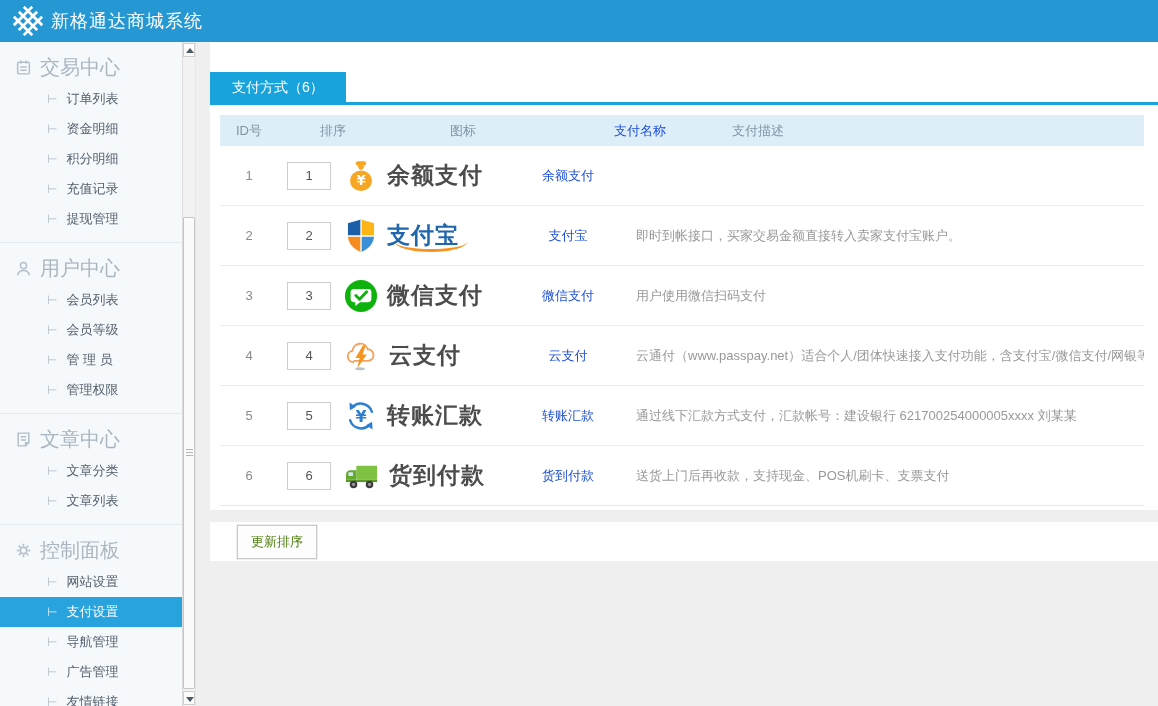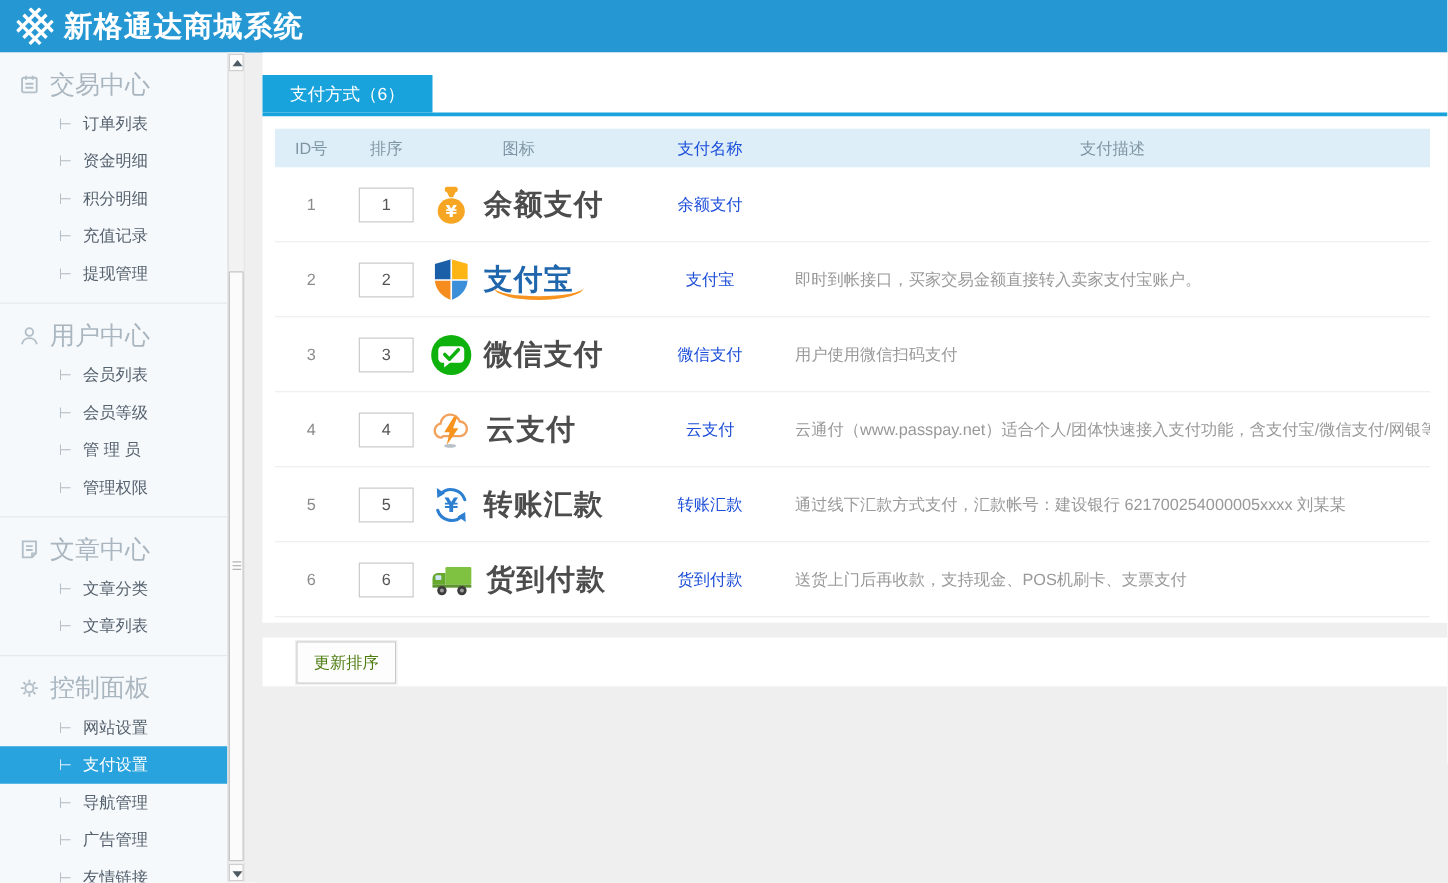--- a/index.html
+++ b/index.html
@@ -3,21 +3,21 @@
 <meta charset="utf-8">
 <style>
   * { box-sizing: border-box; margin: 0; padding: 0; }
   html,body { width:1158px; height:706px; }
   body { font-family:"Liberation Sans","DejaVu Sans",sans-serif; background:#efefef; overflow:hidden; }
   .app { width:1158px; height:706px; display:flex; flex-direction:column; }
 
   
   .topbar { height:42px; background:#2598d4; display:flex; align-items:center; padding-left:13px; flex:0 0 auto; }
   .brand-logo { width:30px; height:30px; margin-right:8px; flex:0 0 auto; }
-  .topbar h1 { color:#fff; font-size:23px; font-weight:bold; letter-spacing:1px;
+  .topbar h1 { color:#fff; font-size:18px; font-weight:normal; letter-spacing:1px;
                font-family:"Liberation Serif","DejaVu Serif",serif; }
 
   
   .layout { flex:1; display:flex; min-height:0; }
 
   
   aside { width:196px; background:#f6f9fb; position:relative; flex:0 0 auto; }
   .side-nav { width:182px; }
   .nav-sec { border-bottom:1px solid #e3e9ed; padding:8px 0; }
   .nav-sec:last-child { border-bottom:none; }
@@ -41,36 +41,36 @@
   .sb-btn.down i { top:5px; border-top:5px solid #4d5a63; }
   .sb-thumb { position:absolute; left:0; width:12px; top:175px; bottom:17px;
               background:#fbfbfb; border:1px solid #c6c6c6; border-radius:1px; }
   .sb-grip { position:absolute; top:50%; left:2px; width:7px; height:7px; margin-top:-4px;
              border-top:1px solid #b5b5b5; border-bottom:1px solid #b5b5b5; }
   .sb-grip::after { content:""; position:absolute; left:0; top:2px; width:7px; border-top:1px solid #b5b5b5; }
 
   
   main { flex:1; margin-left:14px; display:flex; flex-direction:column; min-width:0; }
   .panel { background:#fff; }
-  .tabbar { padding-top:18px; }
+  .tabbar { padding-top:30px; }
   .tab { display:inline-block; height:30px; line-height:30px; padding:0 22px;
          background:#19a3dc; color:#fff; font-size:14px; cursor:pointer; }
   .blue-bar { height:3px; background:#19a3dc; }
 
   .tbl { margin:10px 14px 0 10px; }
   .trow, .thead { display:flex; align-items:center; }
-  .thead { height:31px; background:#ddeef9; color:#7e96a3; font-size:13px; }
+  .thead { height:31px; background:#ddeef9; color:#7e96a3; font-size:13px;gap:24px; }
   .trow { height:60px; border-bottom:1px solid #ececec; color:#8b8b8b; font-size:13px; background:#fff; }
   .trow:last-child { border-bottom:1px solid #e9e9e9; }
   .c-id   { width:58px;  text-align:center; flex:0 0 auto; }
   .c-sort { width:62px;  text-align:center; flex:0 0 auto; }
   .c-icon { width:178px; flex:0 0 auto; }
   .thead .c-icon { padding-left:62px; }
   .c-name { width:100px; text-align:center; flex:0 0 auto; color:#1d4ed8; }
-  .c-desc { flex:1; padding-left:18px; text-align:center; min-width:0; }
+  .c-desc { flex:1; padding-left:18px; text-align:left; min-width:0; }
   .trow .c-desc { text-align:left; color:#999; white-space:nowrap; overflow:hidden; }
   .sort-input { width:44px; height:28px; border:1px solid #ccc; background:#fff;
                 text-align:center; font-size:13px; color:#555; font-family:inherit; }
   .pay-logo { display:flex; align-items:center; gap:9px; padding-left:4px; }
   .pay-logo svg { flex:0 0 auto; }
   .lg-text { font-size:23px; font-weight:600; color:#4c4c4c; letter-spacing:1px; white-space:nowrap; }
   .lg-alipay { color:#2066ad; position:relative; }
   .lg-alipay::after { content:""; position:absolute; left:8px; right:-8px; bottom:-1px; height:10px;
                       border-bottom:3px solid #f7931e;
                       border-radius:0 0 50% 50% / 0 0 10px 10px; }

